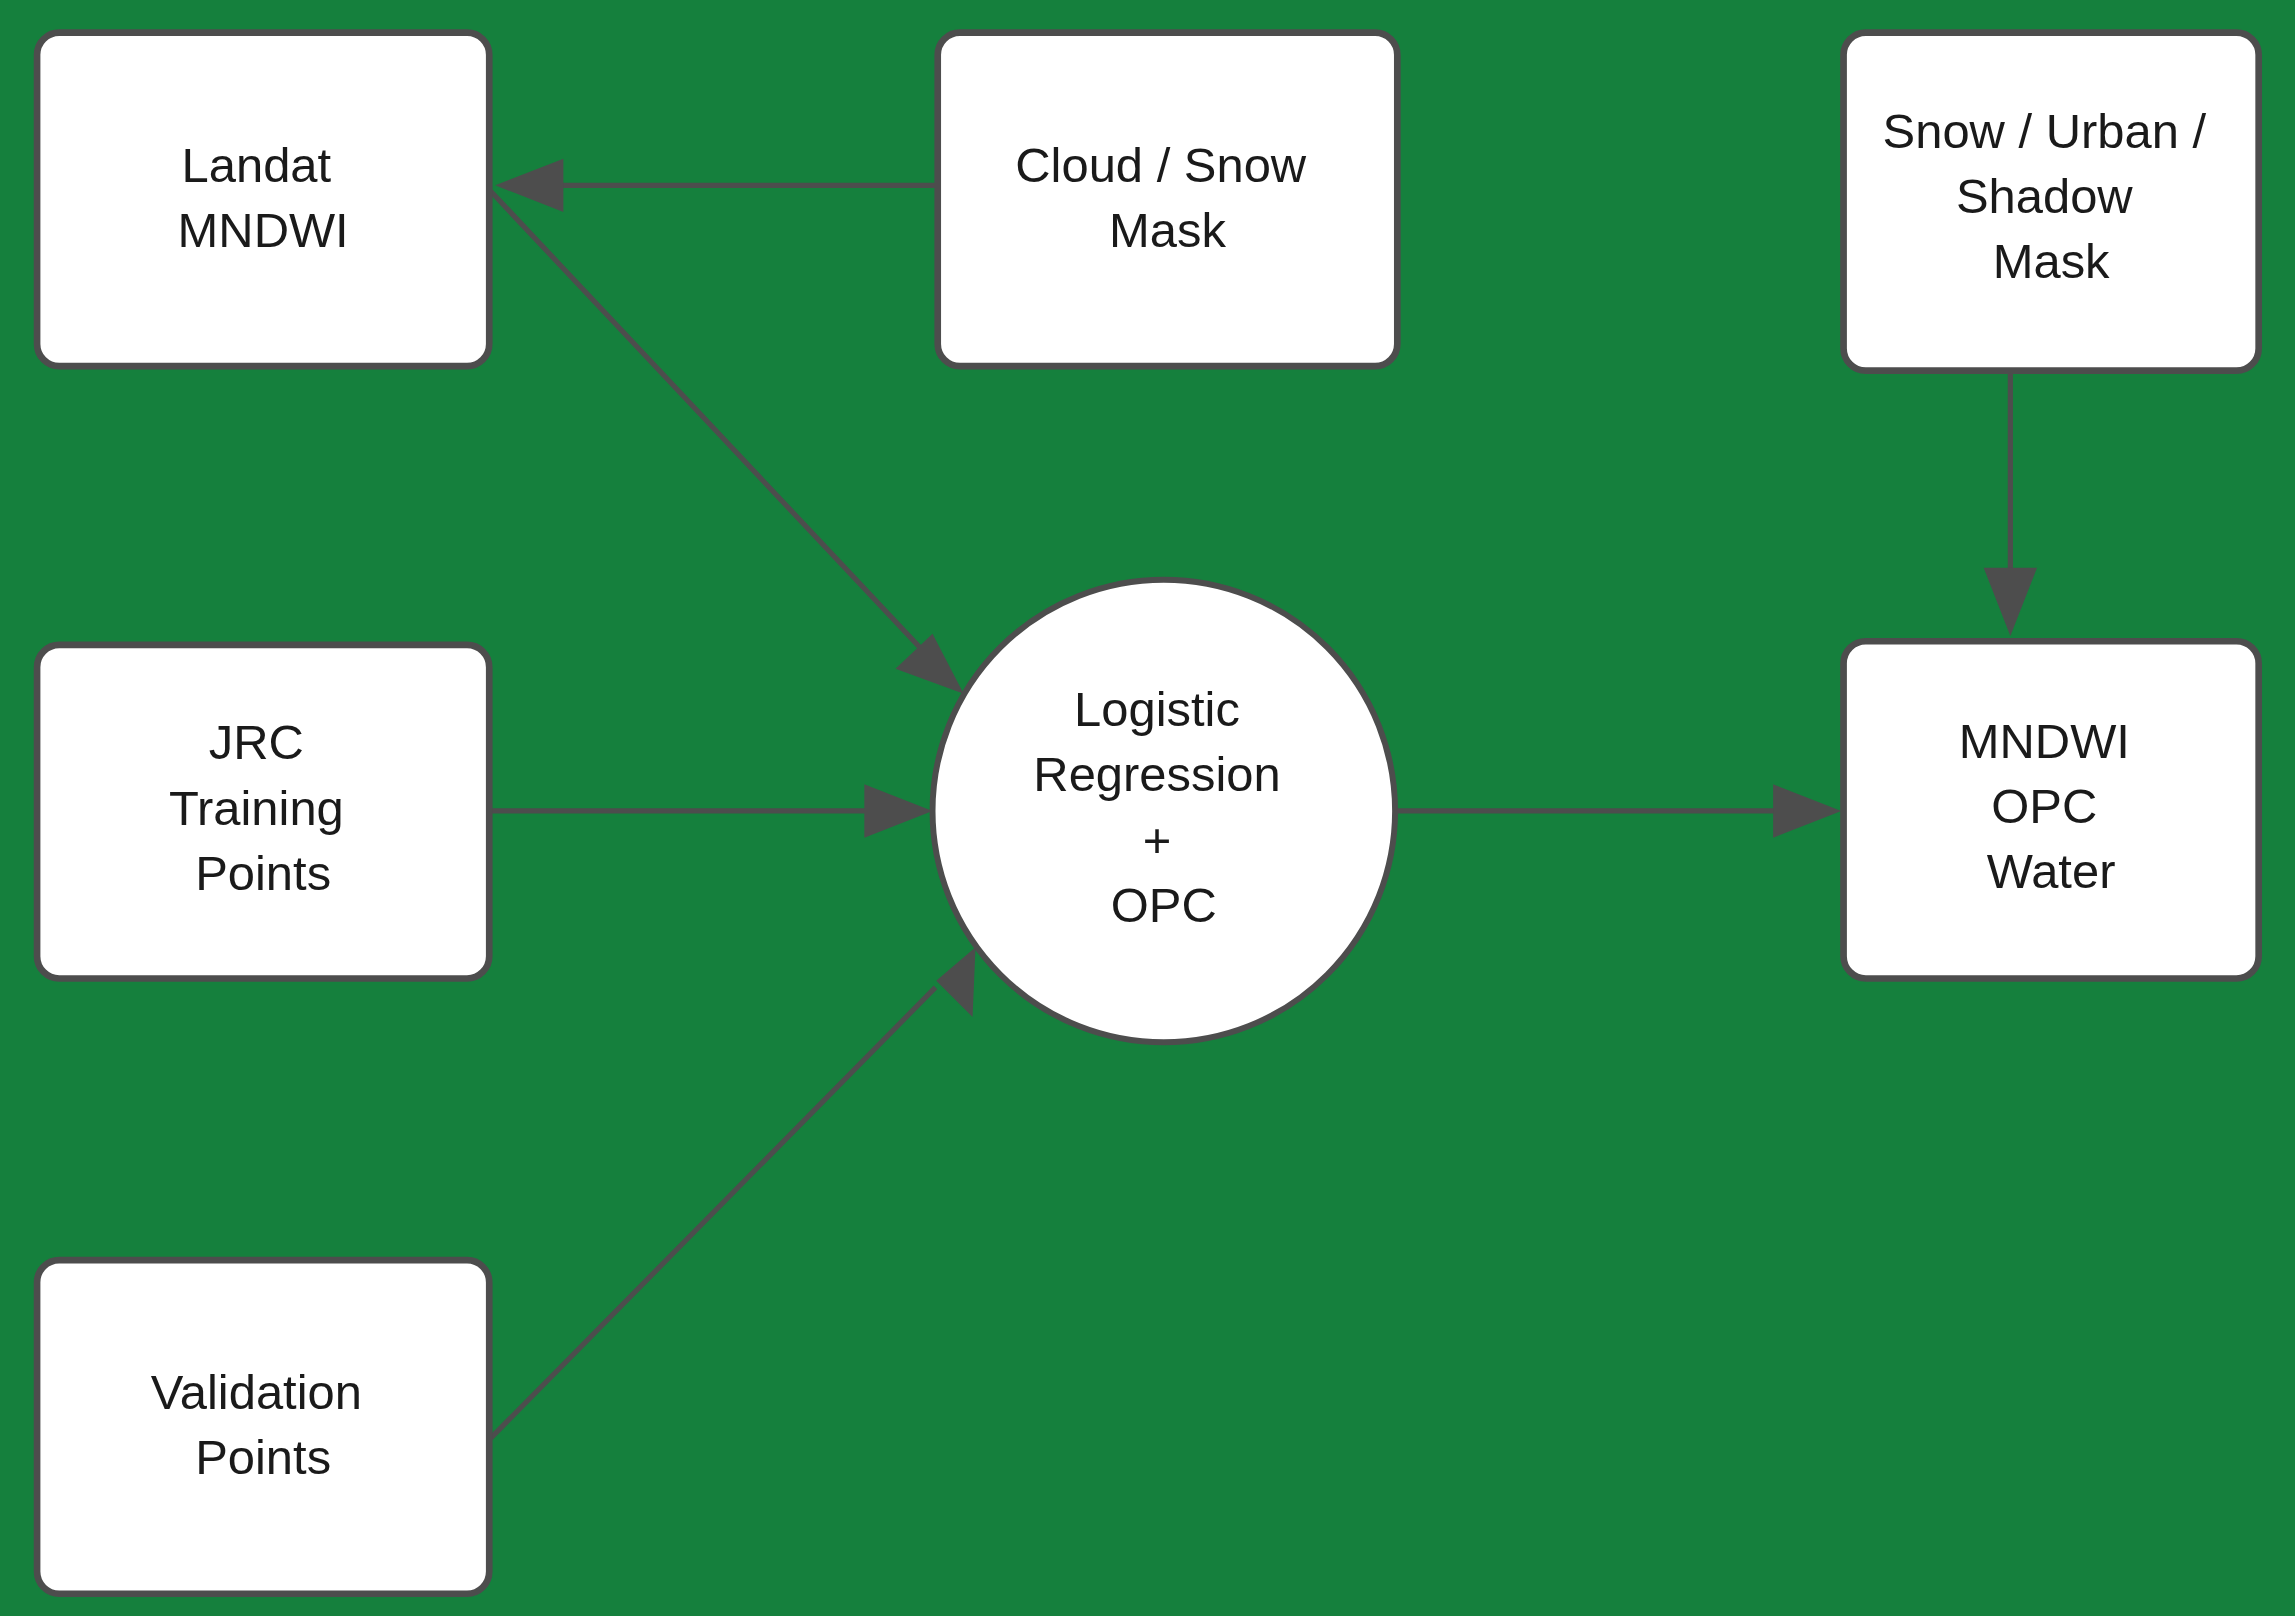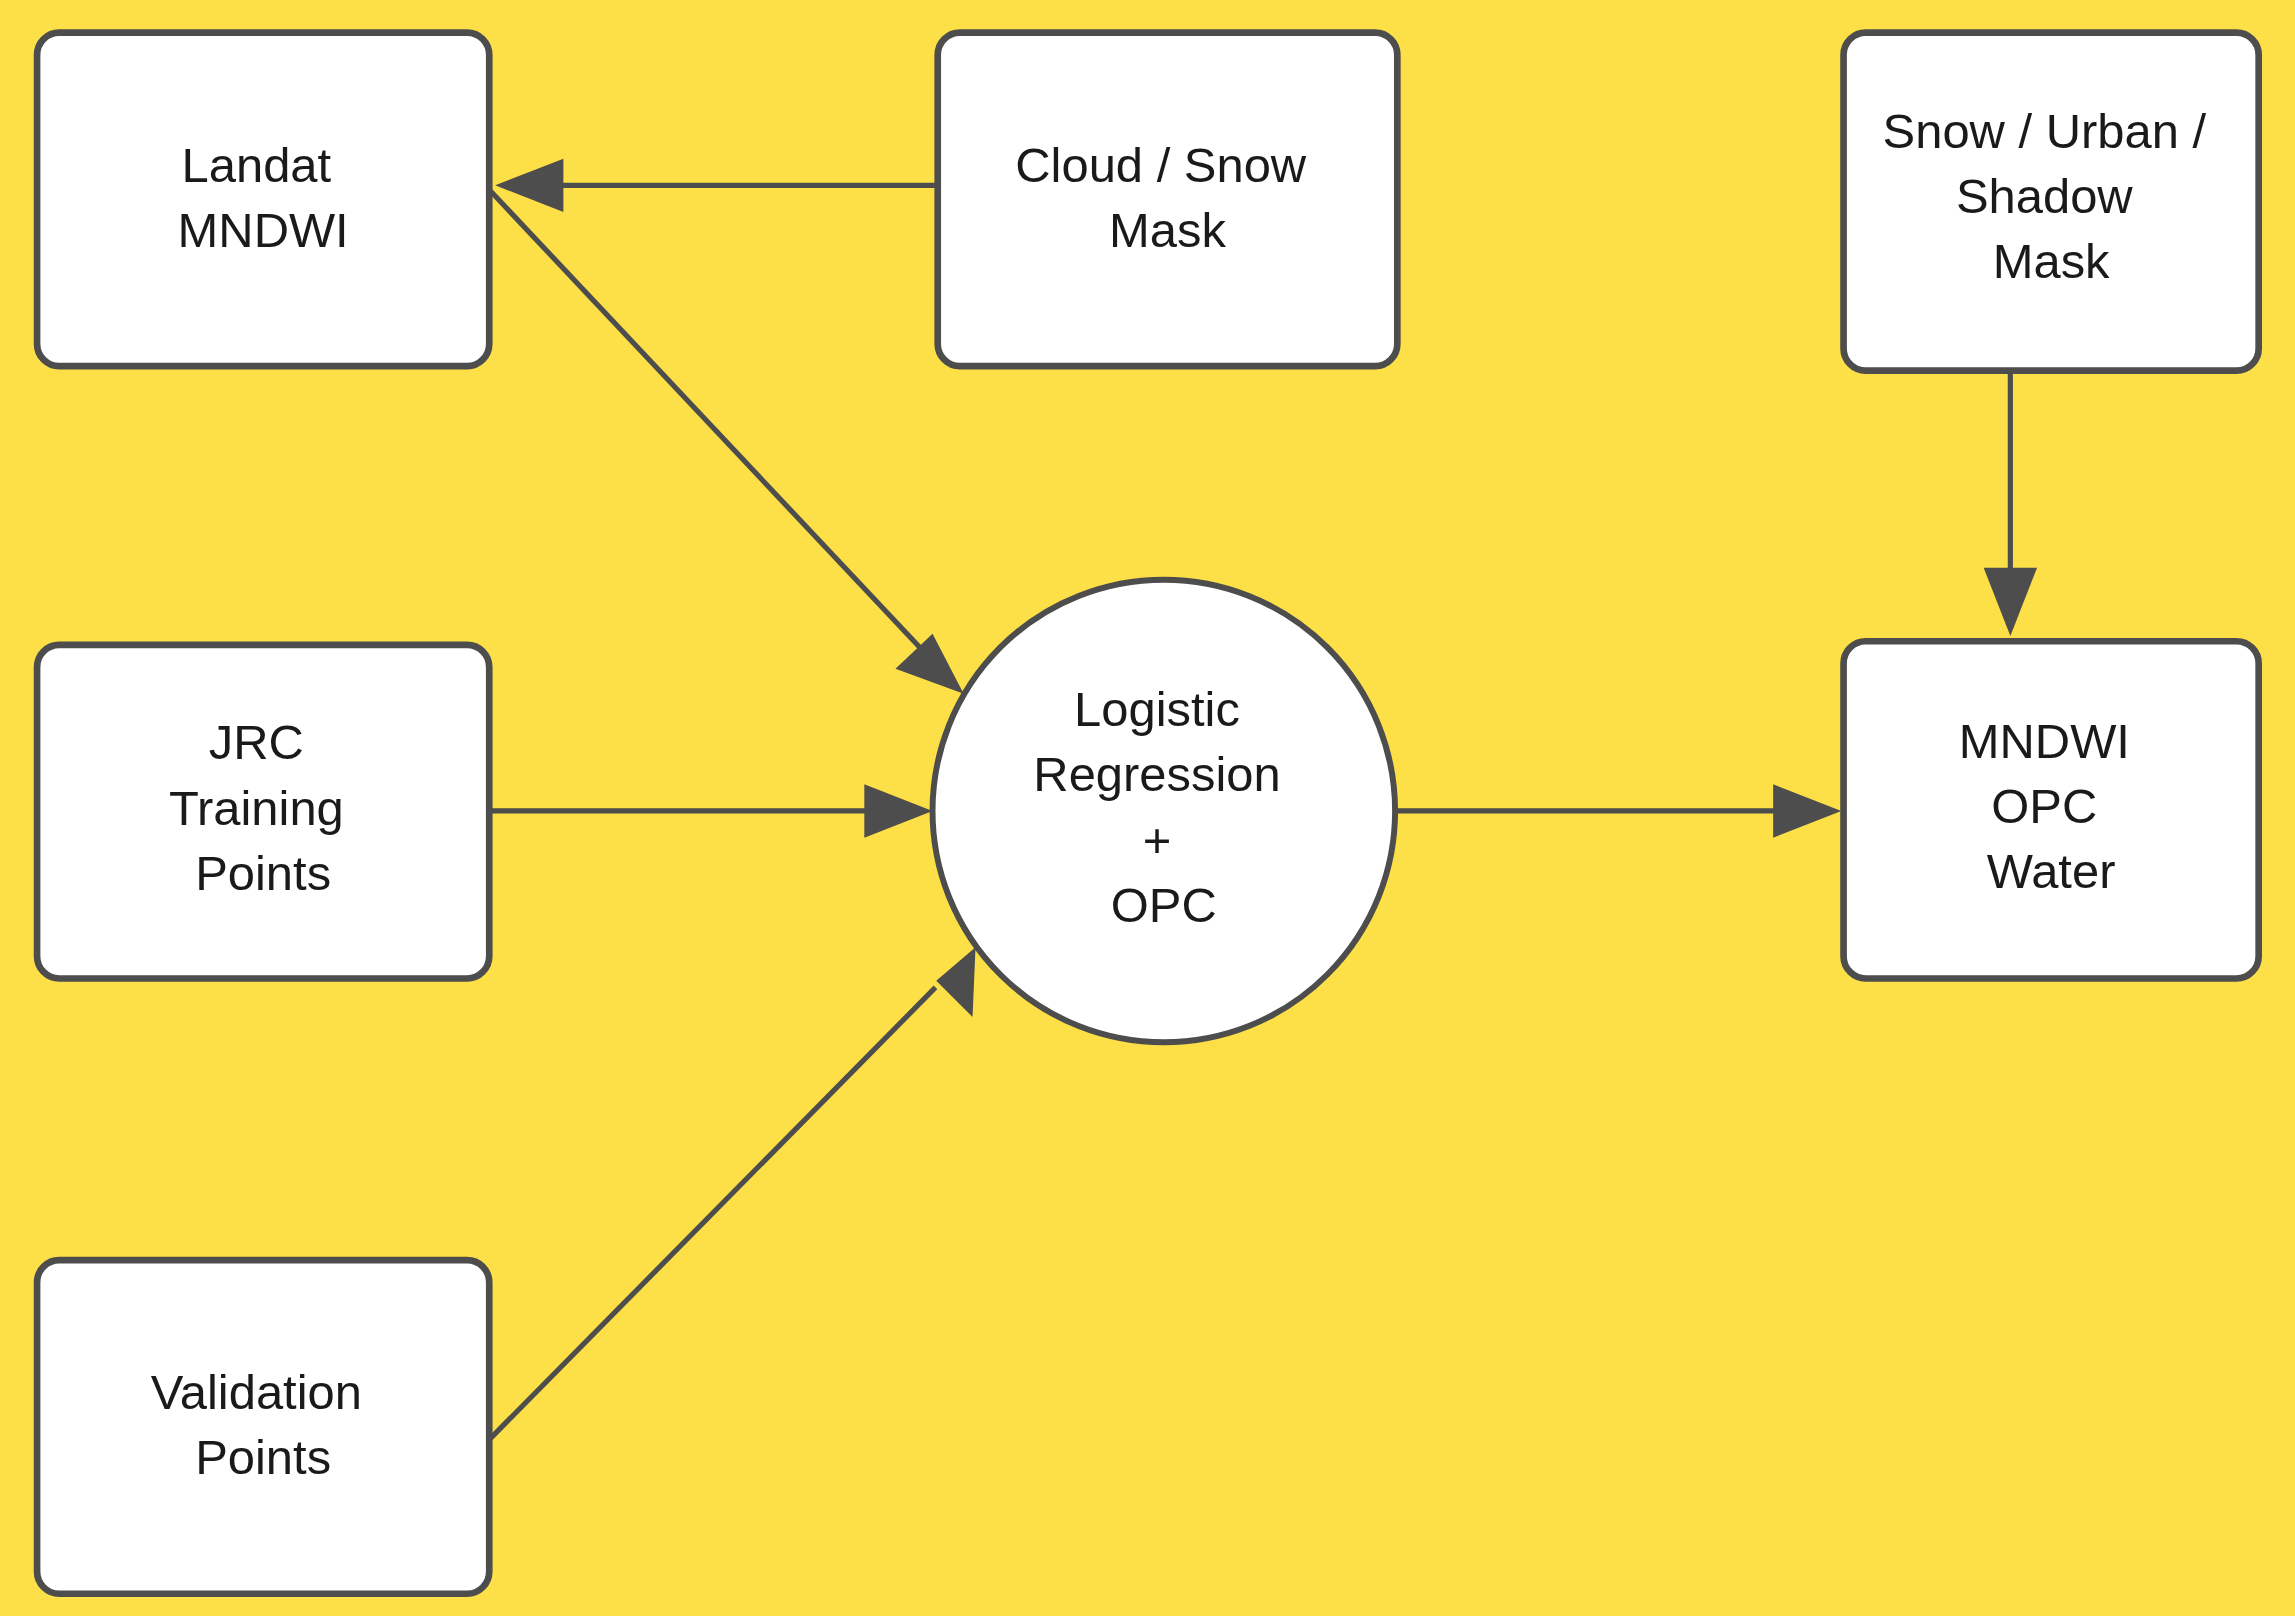--- a/index.html
+++ b/index.html
@@ -10,21 +10,21 @@
   body {
     width: 2295px;
     height: 1616px;
     overflow: hidden;
     font-family: "Liberation Sans", sans-serif;
   }
   #diagram-root {
     position: relative;
     width: 2295px;
     height: 1616px;
-    background: #fde047;
+    background: #15803d;
   }
   svg.flow {
     position: absolute;
     inset: 0;
     width: 2295px;
     height: 1616px;
     display: block;
   }
   .node-shape {
     fill: #ffffff;

